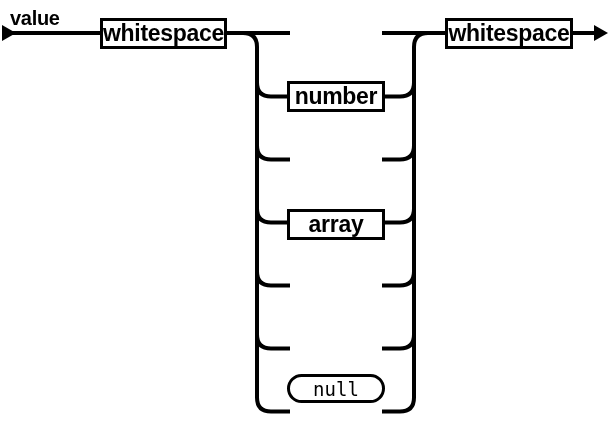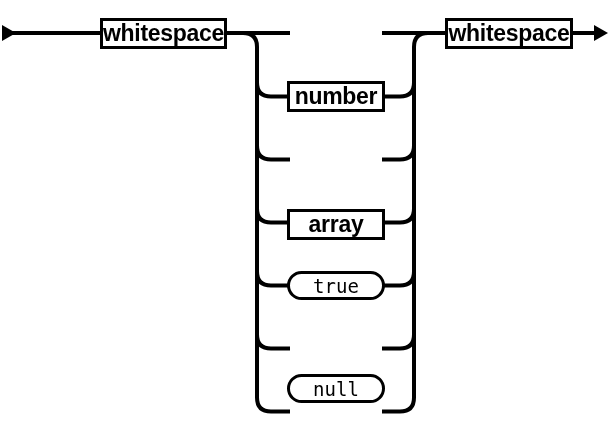--- a/index.html
+++ b/index.html
@@ -92,23 +92,23 @@
       <path d="M 382 222.5 H 400 Q 414 222.5 414 208.5"></path>
       <path d="M 382 285.5 H 400 Q 414 285.5 414 271.5"></path>
       <path d="M 382 348.5 H 400 Q 414 348.5 414 334.5"></path>
     </g>
     <g fill="#000000" stroke="none">
       <polygon points="2,25 2,41 16,33"></polygon>
       <polygon points="594,25 594,41 608,33"></polygon>
     </g>
   </svg>
 
+  <span class="diagram-title">value</span>
 
   <div class="node nonterminal entry-node">whitespace</div>
 
   <div class="node nonterminal branch-node row2">number</div>
   <div class="node nonterminal branch-node row4">array</div>
-  <div class="node terminal branch-node row5">true</div>
   <div class="node terminal branch-node row7">null</div>
 
   <div class="node nonterminal exit-node">whitespace</div>
 
 </div>
 
 </body></html>

